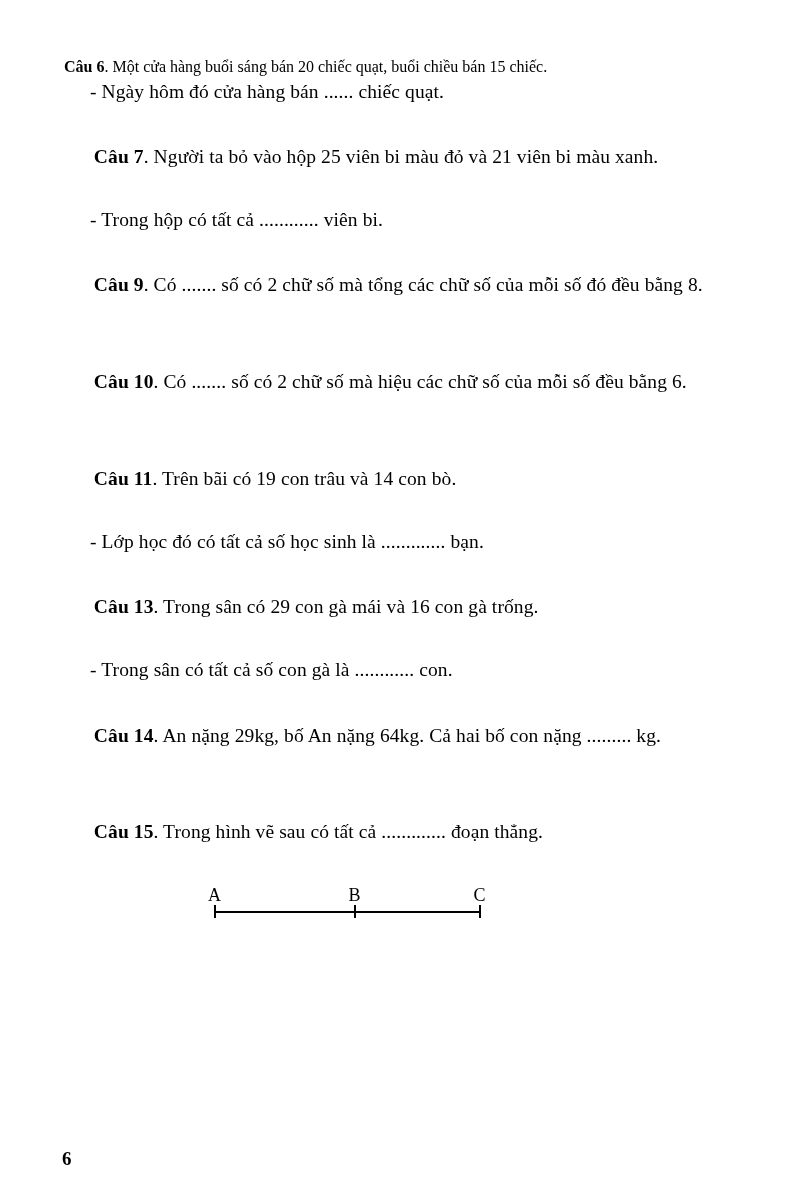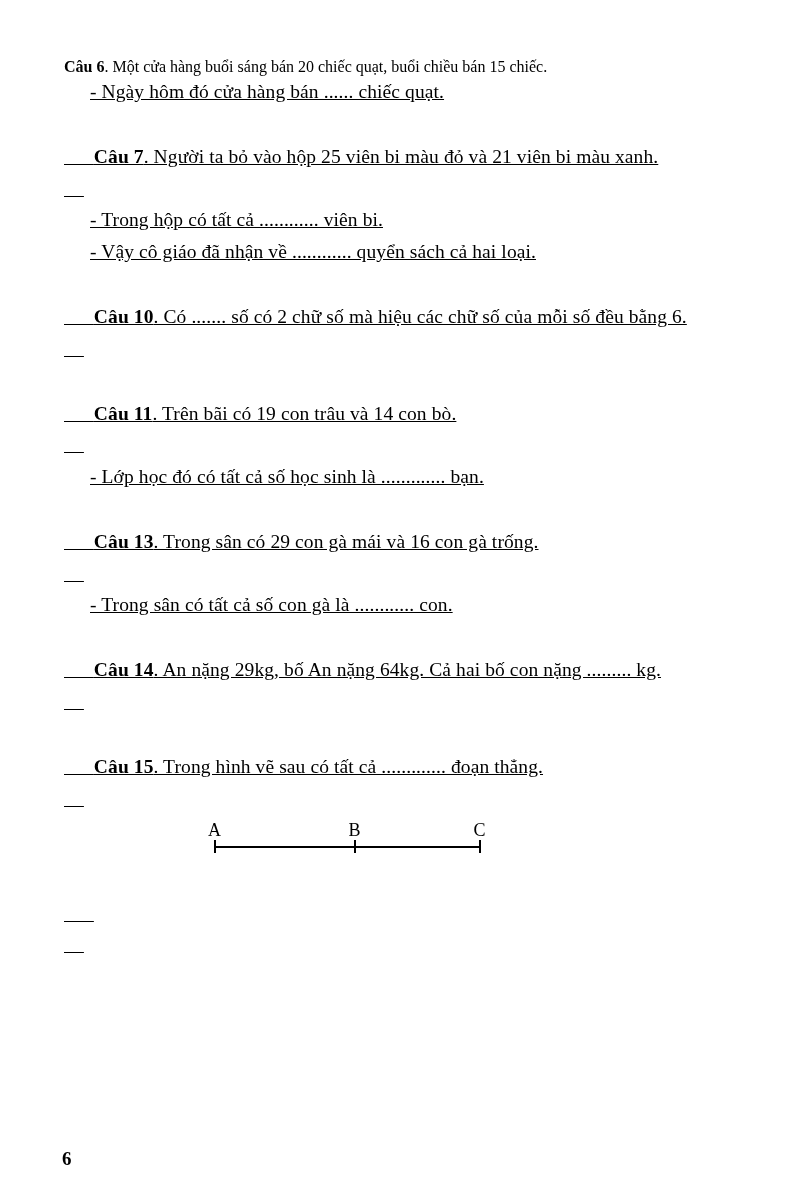--- a/index.html
+++ b/index.html
@@ -24,21 +24,20 @@
     padding: 56px 48px 40px 48px;
   }
   .content {
     width: 100%;
   }
   .line {
     font-size: 19.5px;
     line-height: 1.62;
     letter-spacing: 0.1px;
     white-space: pre-wrap;
-    text-decoration: underline;
   }
   .q {
     margin-top: 2px;
     text-indent: 0;
     padding-left: 8px;
   }
   .q .lbl {
     font-weight: bold;
   }
   .sub {
@@ -96,22 +95,24 @@
     <div class="q">
       <span class="lbl">Câu 6</span><span>. Một cửa hàng buổi sáng bán 20 chiếc quạt, buổi chiều bán 15 chiếc.</span>
     </div>
     <div class="line sub">- Ngày hôm đó cửa hàng bán ...... chiếc quạt.</div>
 
     <div class="q line">
       <span class="lbl">Câu 7</span><span>. Người ta bỏ vào hộp 25 viên bi màu đỏ và 21 viên bi màu xanh.</span>
     </div>
     <div class="line sub">- Trong hộp có tất cả ............ viên bi.</div>
 
-    <div class="line sub">- Vậy cô giáo đã nhận về ............ quyển sách cả hai loại.</div>
 
+    <div class="q line">
+      <span class="lbl">Câu 9</span><span>. Có ....... số có 2 chữ số mà tổng các chữ số của mỗi số đó đều bằng 8.</span>
+    </div>
 
     <div class="q line">
       <span class="lbl">Câu 10</span><span>. Có ....... số có 2 chữ số mà hiệu các chữ số của mỗi số đều bằng 6.</span>
     </div>
 
     <div class="q line">
       <span class="lbl">Câu 11</span><span>. Trên bãi có 19 con trâu và 14 con bò.</span>
     </div>
 
     <div class="line sub">- Lớp học đó có tất cả số học sinh là ............. bạn.</div>

